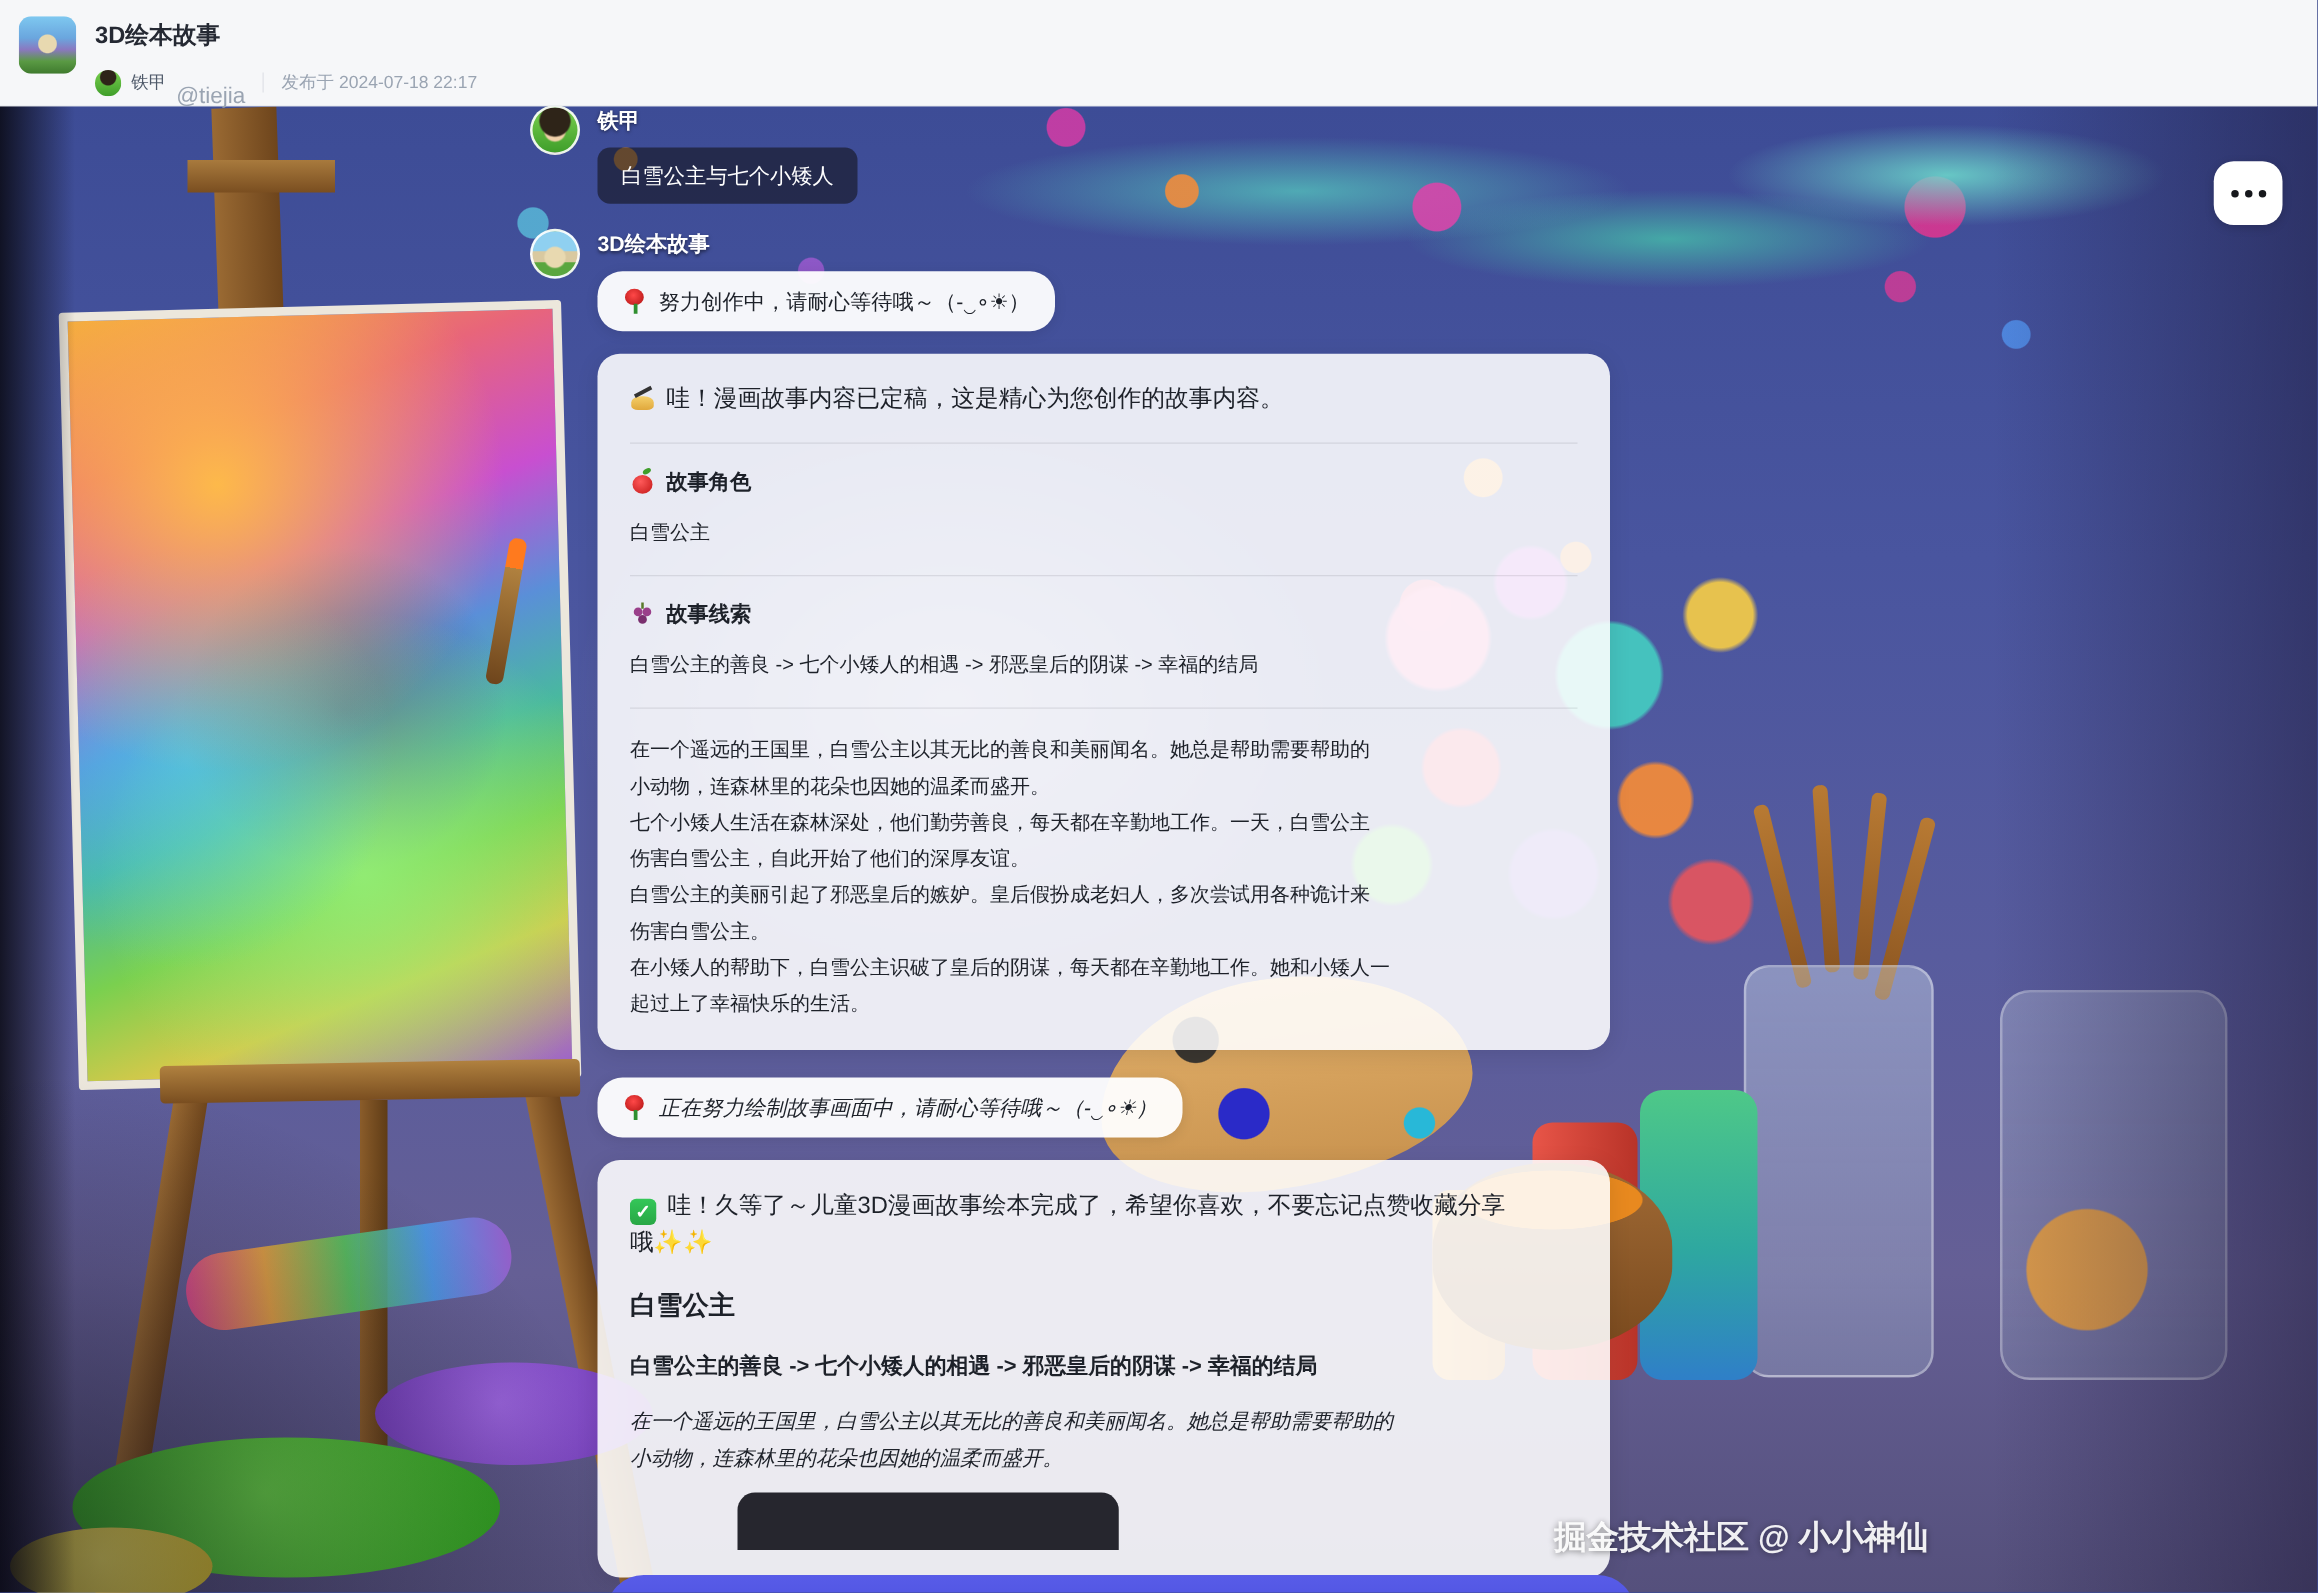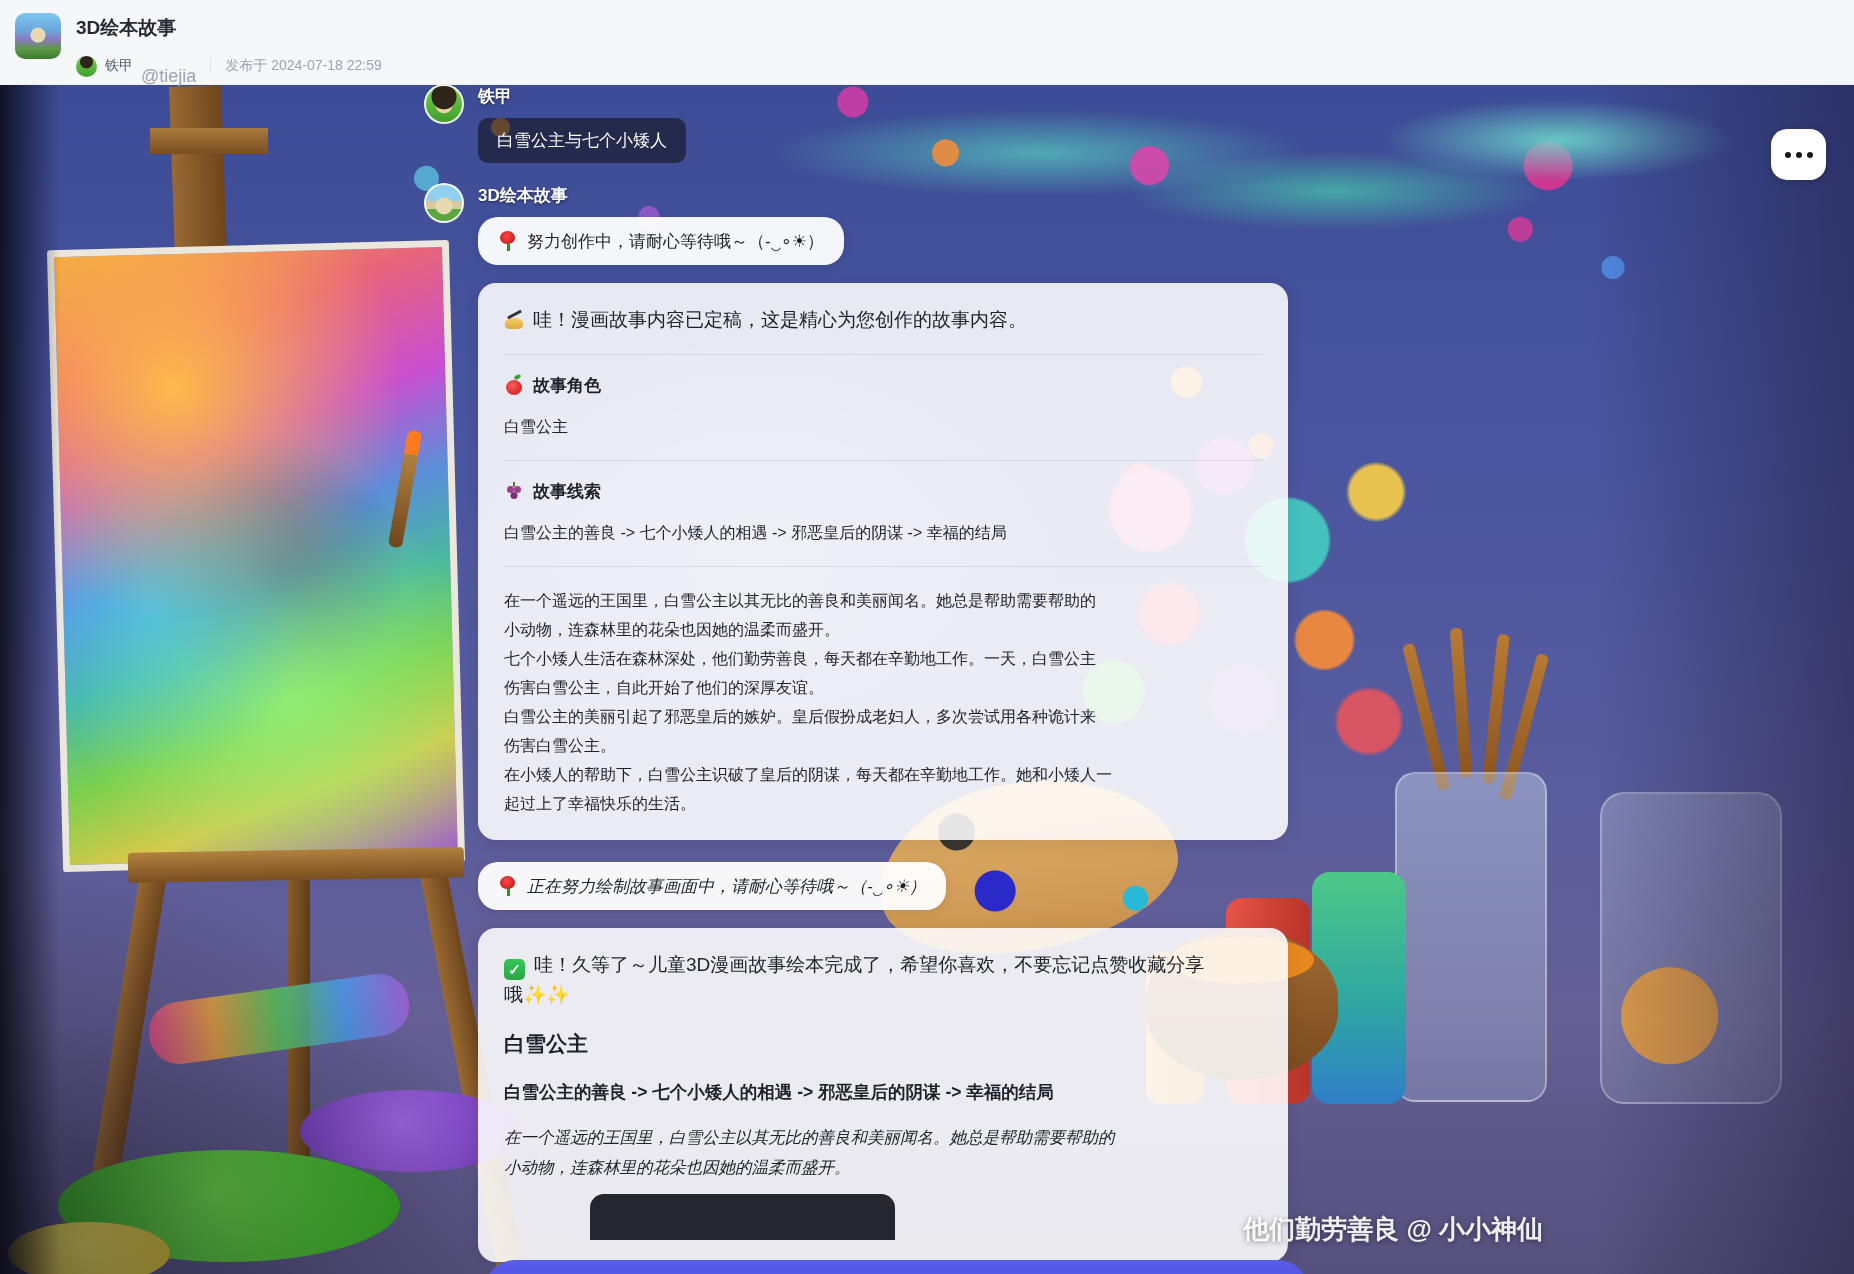--- a/index.html
+++ b/index.html
@@ -280,23 +280,23 @@
 </div>
 
 <div class="header">
   <div class="app-icon"></div>
   <div class="app-title">3D绘本故事</div>
   <div class="header-row2">
     <div class="mini-avatar"></div>
     <span class="author-name">铁甲</span>
     <span class="author-handle">@tiejia</span>
     <span class="header-divider"></span>
-    <span class="publish-info">发布于 2024-07-18 22:59</span>
+    <span class="publish-info">发布于 2024-07-18 22:17</span>
   </div>
 </div>
 
 <button class="more-button" aria-label="more">
   <i class="dot"></i>
   <i class="dot"></i>
   <i class="dot"></i>
 </button>
 <button class="cta-button"></button>
-<div class="watermark">他们勤劳善良 @ 小小神仙</div>
+<div class="watermark">掘金技术社区 @ 小小神仙</div>
 
 </body></html>

